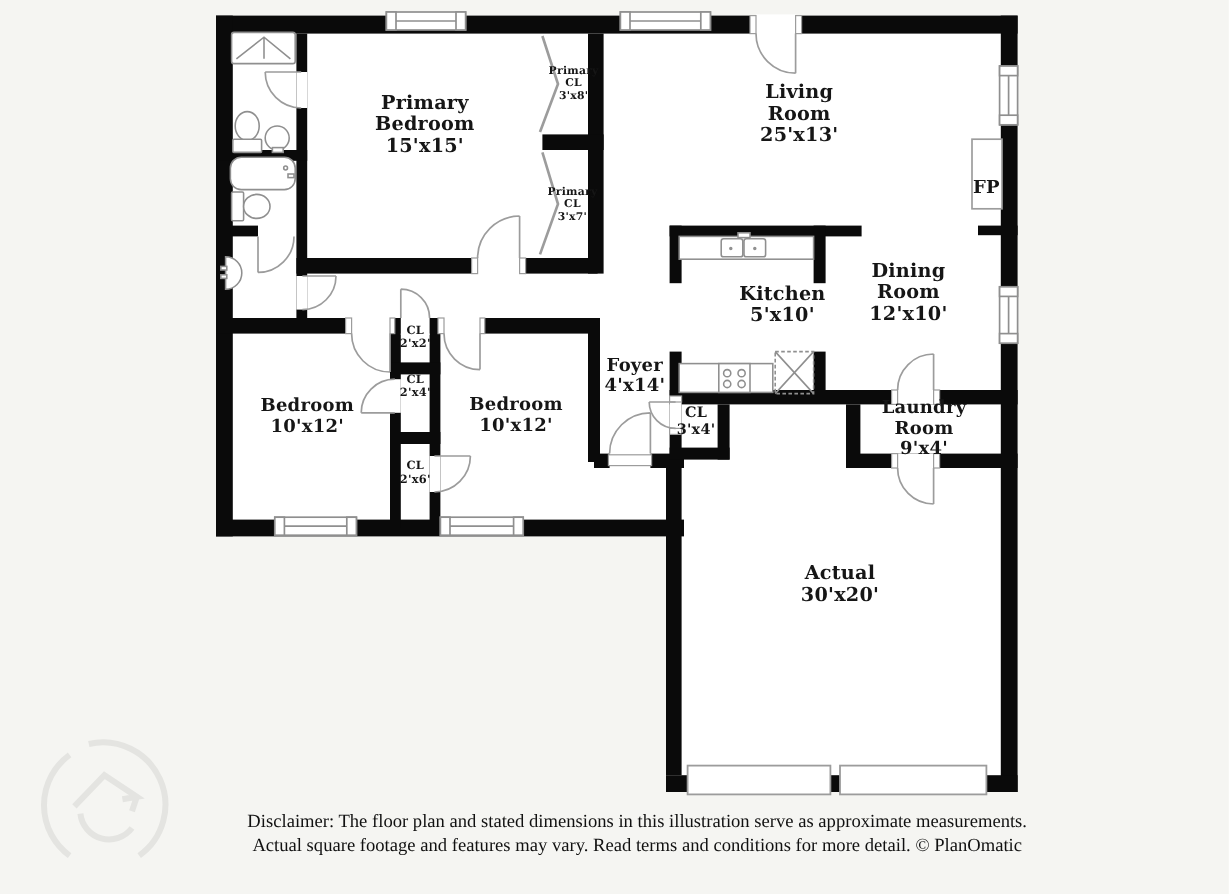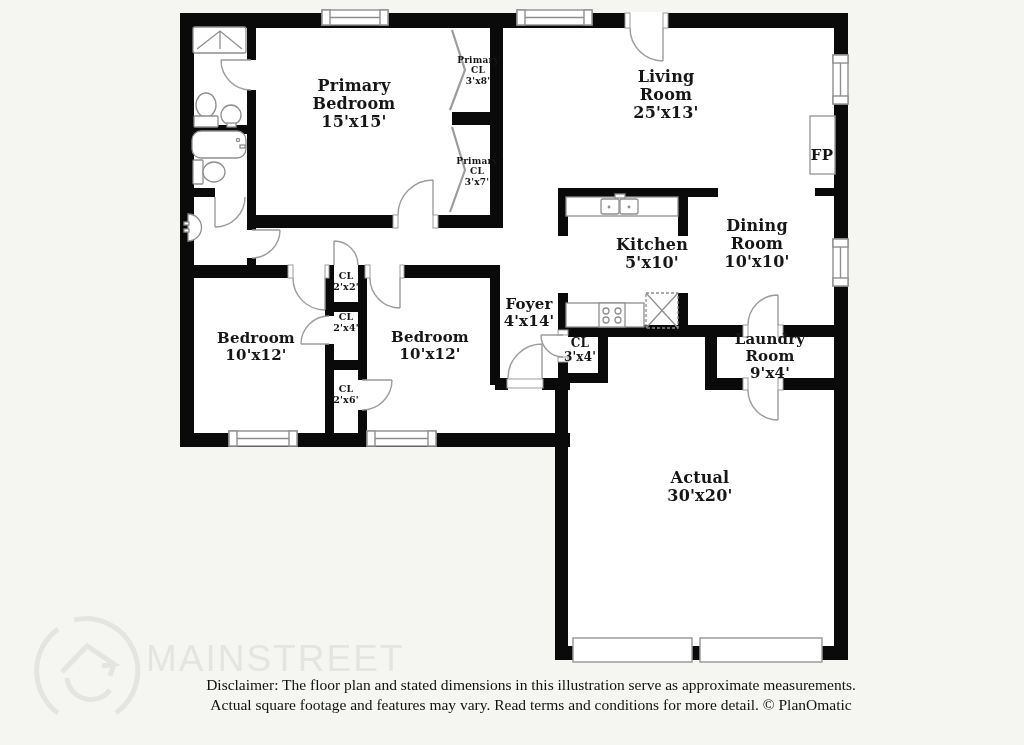--- a/index.html
+++ b/index.html
@@ -22,21 +22,20 @@
 
   <svg style="position:absolute;left:22px;top:606px;" width="130" height="130" viewBox="0 0 130 130">
     <g stroke="#e4e4e1" stroke-width="5" fill="none">
       <path d="M 36 107 A 52 52 0 0 1 36 23"></path>
       <path d="M 52 14 A 52 52 0 0 1 94 107"></path>
       <path d="M 40 66 L 65 40 L 92 58 L 80 60 M 92 58 L 88 70"></path>
       <path d="M 45 72 A 24 24 0 0 0 88 84"></path>
     </g>
   </svg>
 
-  <div class="watermark-text" style="left:146px;top:638px;font-size:37px;letter-spacing:2px;">MAINSTREET</div>
 
   <svg id="plan-svg" width="1024" height="745" viewBox="0 0 1024 745">
 
     <polygon fill="#ffffff" points="180,13 848,13 848,660 555,660 555,447 180,447"></polygon>
 
     <g fill="#0a0a0a">
       <rect x="180" y="13" width="668" height="15"></rect>
       <rect x="180" y="13" width="14" height="434"></rect>
       <rect x="834" y="13" width="14" height="647"></rect>
       <rect x="180" y="433" width="390" height="14"></rect>
@@ -245,21 +244,21 @@
   <div class="room-label" style="left:822px;top:156px;font-size:15px;">
     <span>FP</span>
   </div>
   <div class="room-label" style="left:652px;top:254px;font-size:16px;">
     <span>Kitchen</span>
       <span>5'x10'</span>
   </div>
   <div class="room-label" style="left:757px;top:244px;font-size:16px;">
     <span>Dining</span>
       <span>Room</span>
-      <span>10'x10'</span>
+      <span>12'x10'</span>
   </div>
   <div class="room-label" style="left:529px;top:313px;font-size:15px;">
     <span>Foyer</span>
       <span>4'x14'</span>
   </div>
   <div class="room-label" style="left:580px;top:351px;font-size:12px;">
     <span>CL</span>
       <span>3'x4'</span>
   </div>
   <div class="room-label" style="left:770px;top:357px;font-size:15px;">

